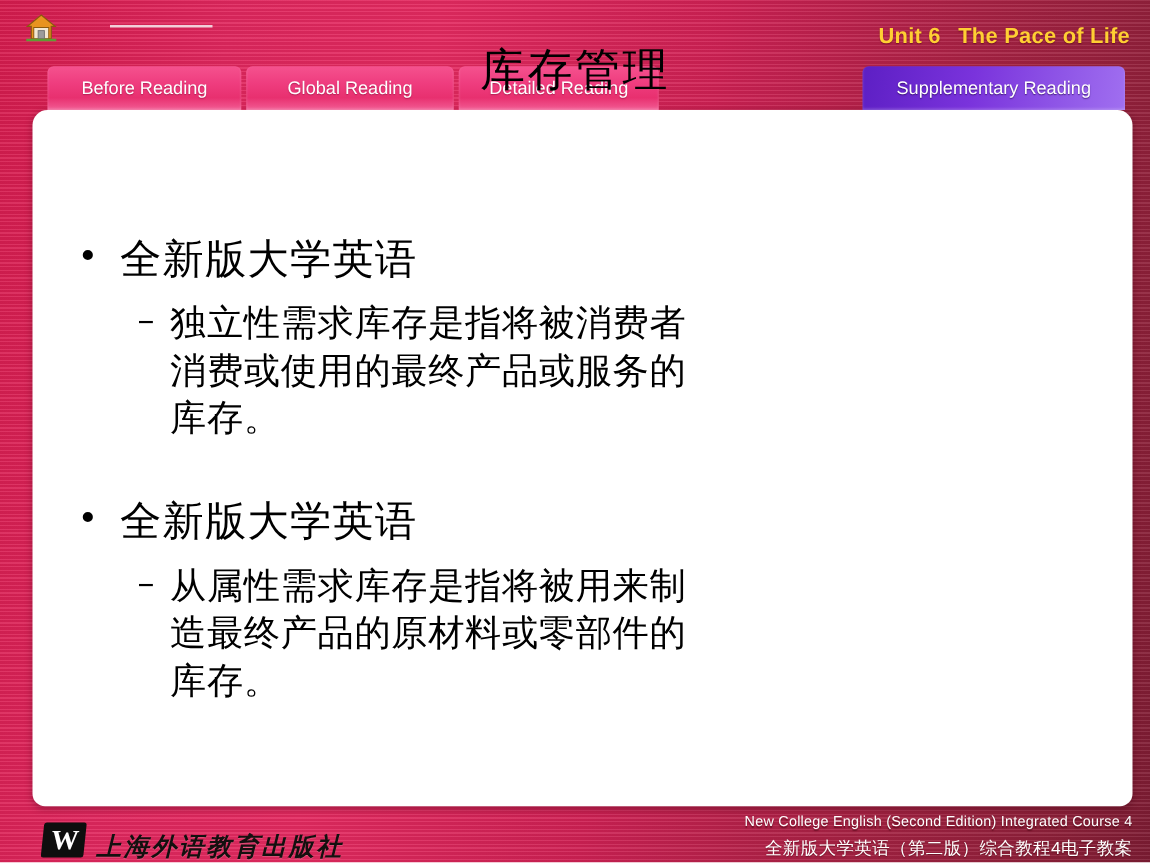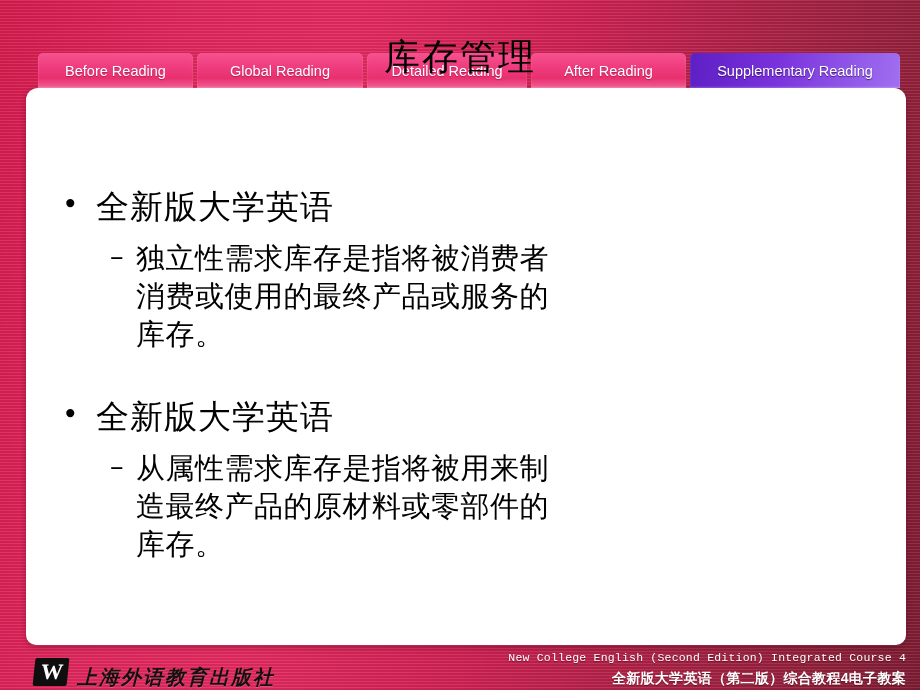--- a/index.html
+++ b/index.html
@@ -200,55 +200,66 @@
     text-shadow: 0 1px 0 rgba(255,255,255,0.18);
     margin-top: 11px;
   }
   .footer-right {
     position: absolute;
     right: 14px; top: 6px;
     text-align: right;
     color: #ffffff;
   }
   .footer-en {
-    font-family: Liberation Mono, monospace;
+    font-family: Liberation Sans, sans-serif;
     font-size: 11.5px;
     letter-spacing: 0.2px;
     line-height: 1.3;
     text-shadow: 0 1px 1px rgba(70,0,15,0.6);
   }
   .footer-cn {
     font-size: 14px;
-    font-weight: bold;
+    font-weight: normal;
     letter-spacing: 0.3px;
     line-height: 1.45;
     margin-top: 2px;
     text-shadow: 0 1px 1px rgba(70,0,15,0.6);
   }
 </style>
 </head>
 <body>
 
 <div id="slide">
 
   <div class="stripes"></div>
 
+  <div class="header">
+    <span class="home-icon">
+      <svg width="26" height="24" viewBox="0 0 26 24" xmlns="http://www.w3.org/2000/svg">
+        <path d="M13 2 L24 11 L21 11 L21 21 L5 21 L5 11 L2 11 Z" fill="#e8931f" stroke="#8a5a10" stroke-width="1"></path>
+        <rect x="7" y="12" width="12" height="9" fill="#f3e7d2" stroke="#8a5a10" stroke-width="0.8"></rect>
+        <rect x="10.5" y="14.5" width="5" height="6.5" fill="#9b9b9b" stroke="#6d6d6d" stroke-width="0.7"></rect>
+        <path d="M1 21 L25 21 L25 23 L1 23 Z" fill="#5f9b33"></path>
+      </svg>
+    </span>
+    <span class="header-rule"></span>
+    <div class="unit-title">
+      <span class="unit-no">Unit 6</span><span>The Pace of Life</span>
+    </div>
+  </div>
 
   <div class="tabs">
     <div class="tab pink tab-1">
       <span>Before Reading</span>
     </div>
     <div class="tab pink tab-2">
       <span>Global Reading</span>
     </div>
     <div class="tab pink tab-3">
       <span>Detailed Reading</span>
-    </div>
-    <div class="tab pink tab-4">
-      <span>After Reading</span>
     </div>
     <div class="tab active tab-5">
       <span>Supplementary Reading</span>
     </div>
   </div>
 
   <div class="panel">
     <div class="content">
 
       <div class="block">

